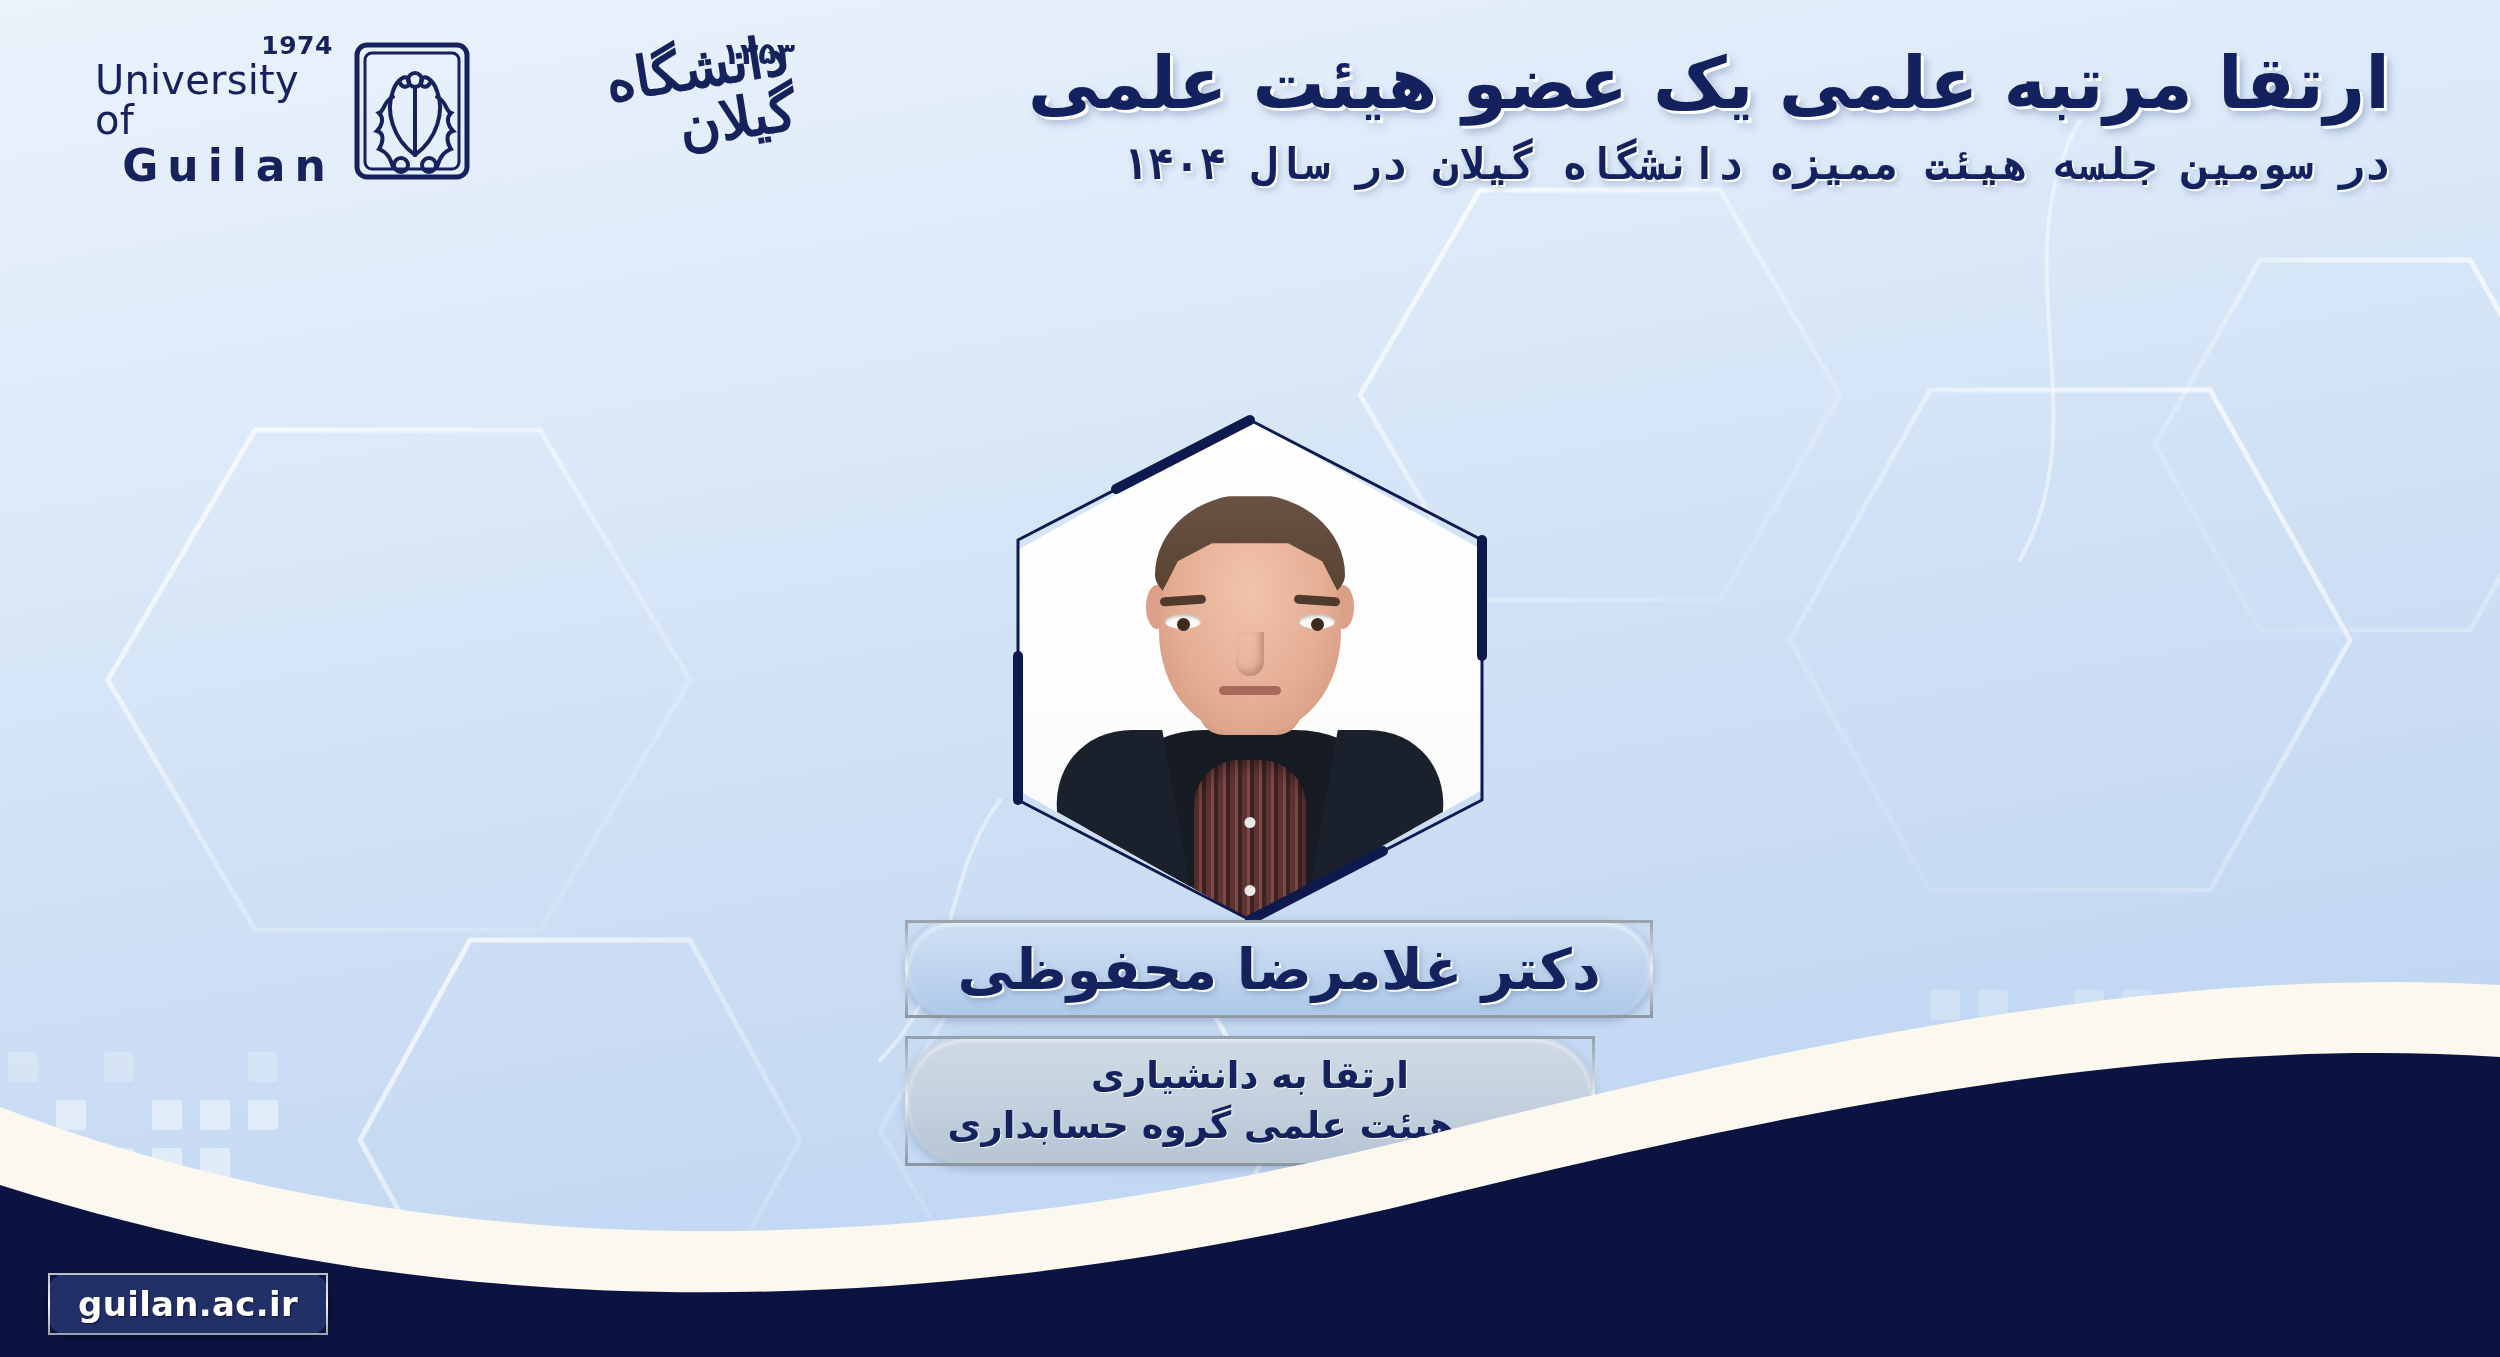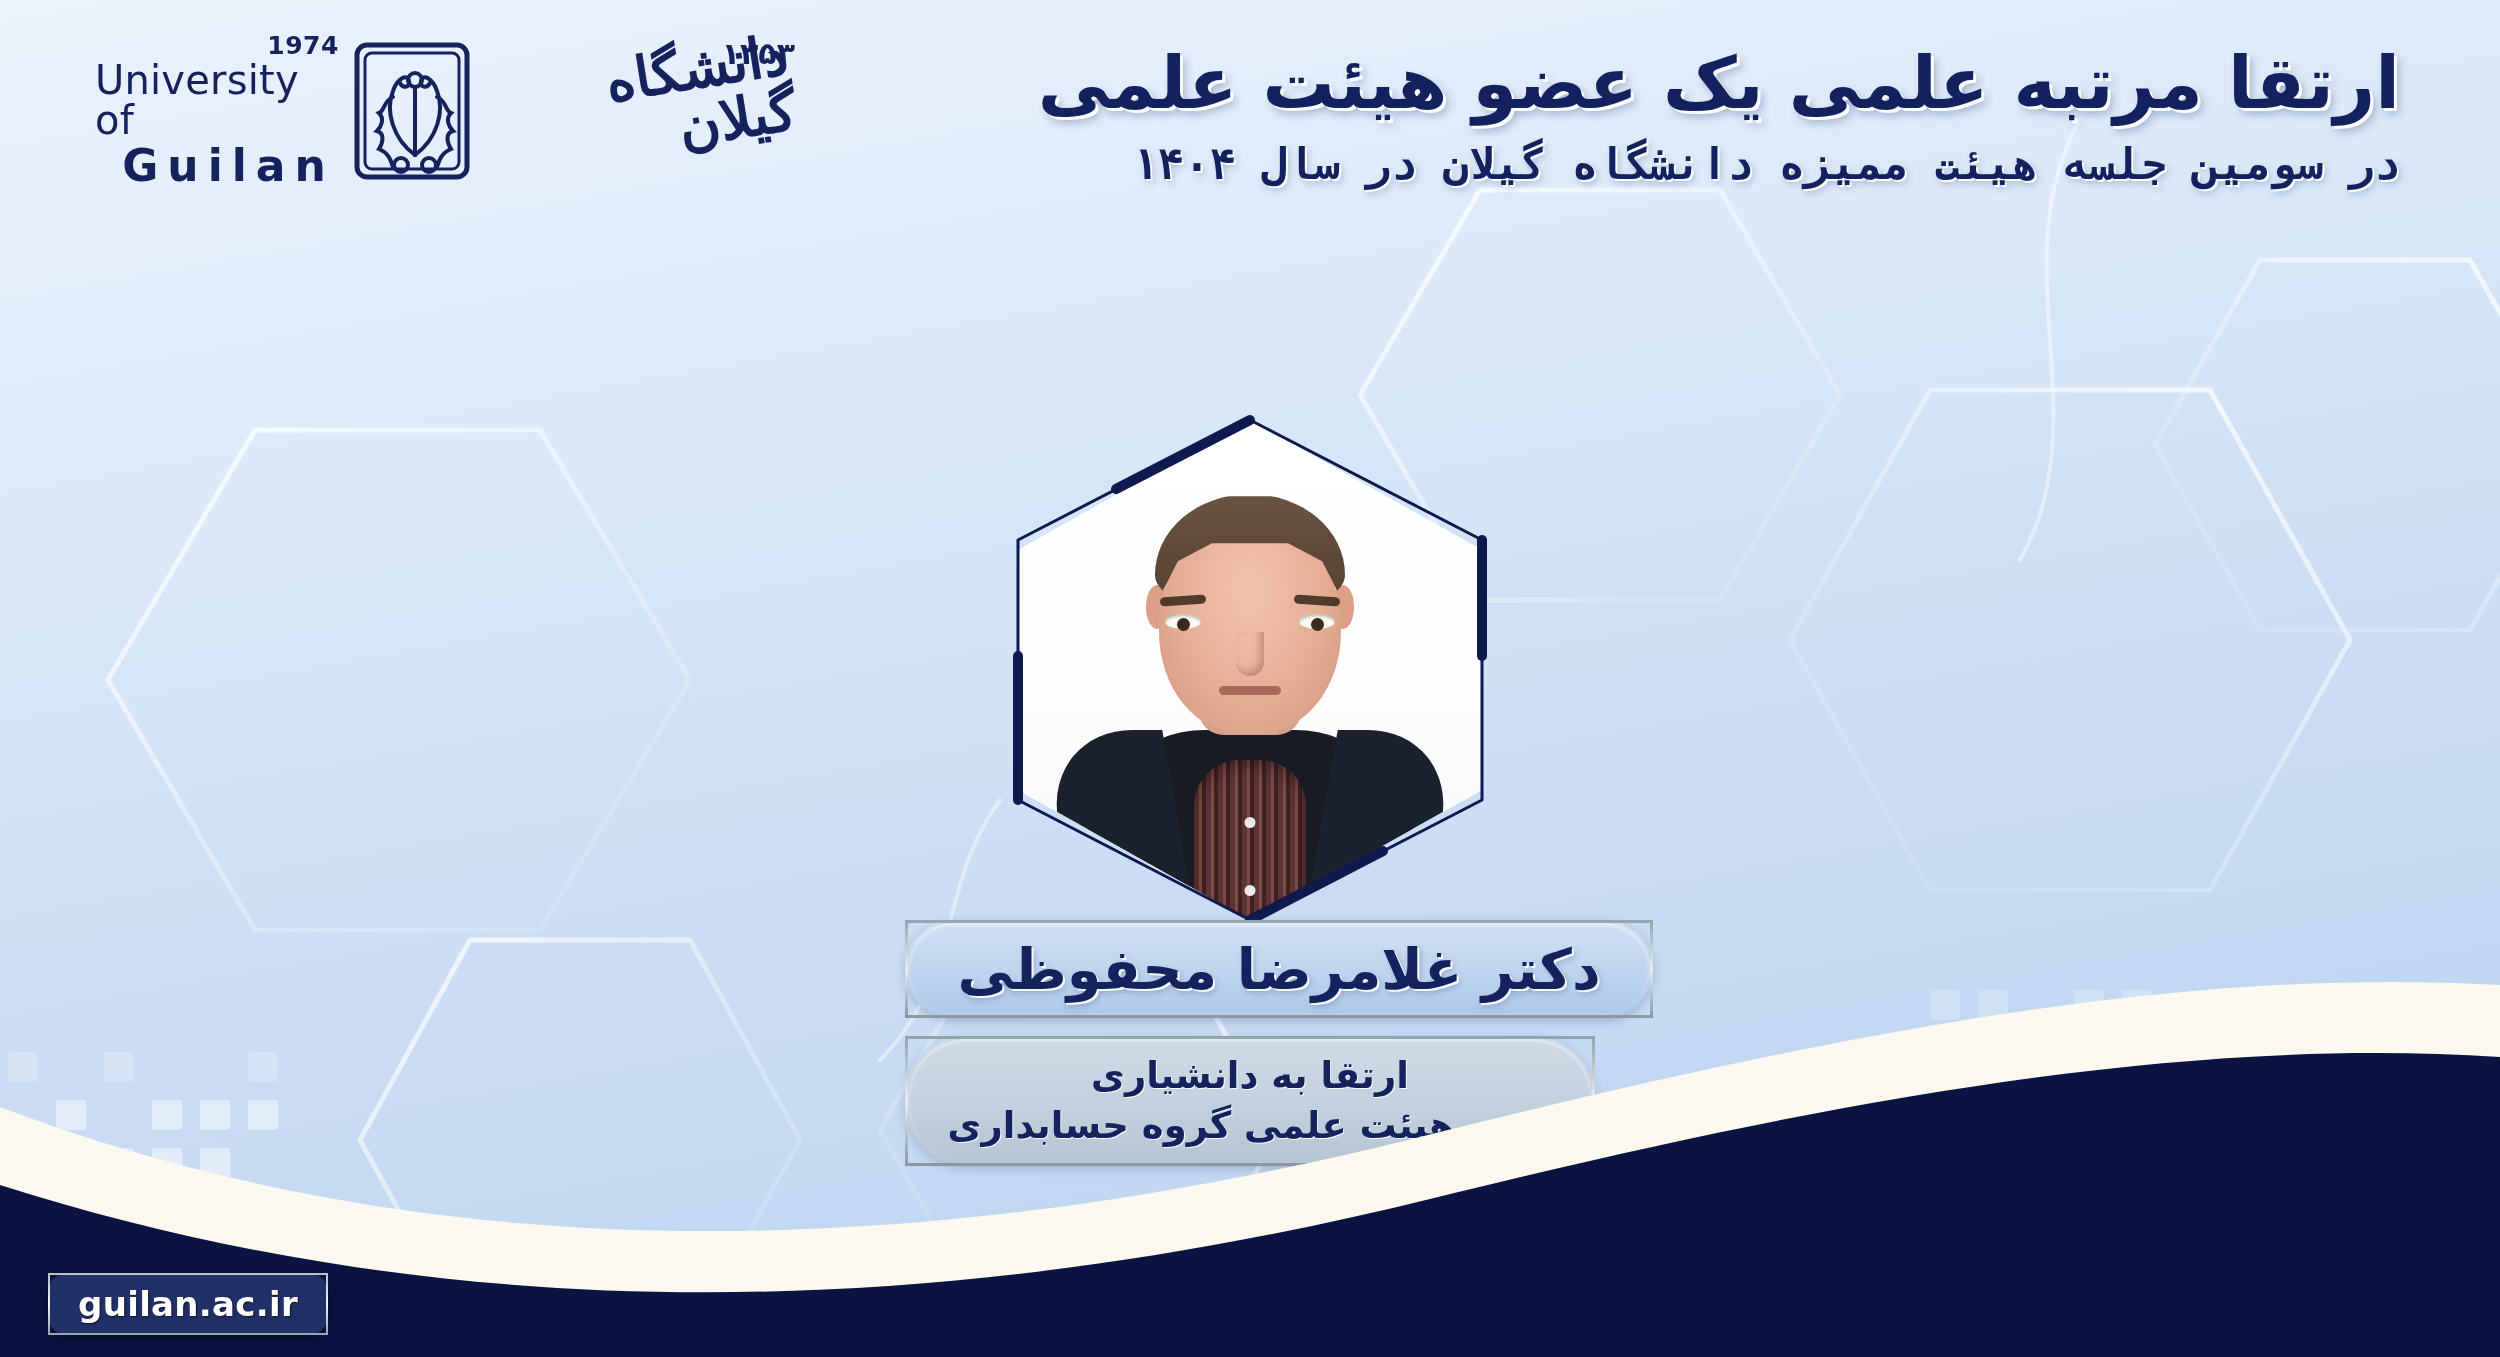--- a/index.html
+++ b/index.html
@@ -44,21 +44,21 @@
     display:flex; align-items:center; justify-content:flex-start;
     direction:ltr;
   }
   .logo-en{
     display:flex; flex-direction:column; align-items:flex-end;
     color:#16225c; line-height:1;
     margin-right:6px;
   }
   .logo-year{
     font-size:25px; font-weight:700; letter-spacing:.5px;
-    align-self:flex-end; margin-bottom:2px;
+    align-self:flex-end; margin-right:6px; margin-bottom:2px;
   }
   .logo-univ{ font-size:40px; font-weight:400; letter-spacing:.2px; }
   .logo-guilan{
     font-size:44px; font-weight:700; letter-spacing:9px;
     margin-top:4px; margin-right:4px;
   }
   .logo-mark{ width:140px; height:150px; flex:0 0 auto; }
   .logo-fa{
     display:flex; flex-direction:column; align-items:flex-start;
     color:#16225c; margin-left:4px; direction:rtl;
@@ -66,21 +66,21 @@
   .logo-fa-year{ font-size:30px; font-weight:700; margin-bottom:0px; }
   .logo-fa-name{
     font-family:"DejaVu Serif","Liberation Serif",serif;
     font-size:56px; font-weight:700; line-height:1;
     transform:rotate(-9deg); transform-origin:left center;
     margin-top:2px;
   }
 
   
   .titles{
-    position:absolute; right:100px; top:38px;
+    position:absolute; right:110px; top:38px;
     width:1500px; text-align:right; direction:rtl;
   }
   .title-main{
     font-family:"DejaVu Sans","Liberation Sans",sans-serif;
     font-size:72px; font-weight:700; color:#13215e;
     line-height:1.25; letter-spacing:0px;
     text-shadow:
        3px 3px 0 rgba(255,255,255,.95),
        5px 6px 9px rgba(90,110,160,.45);
   }

